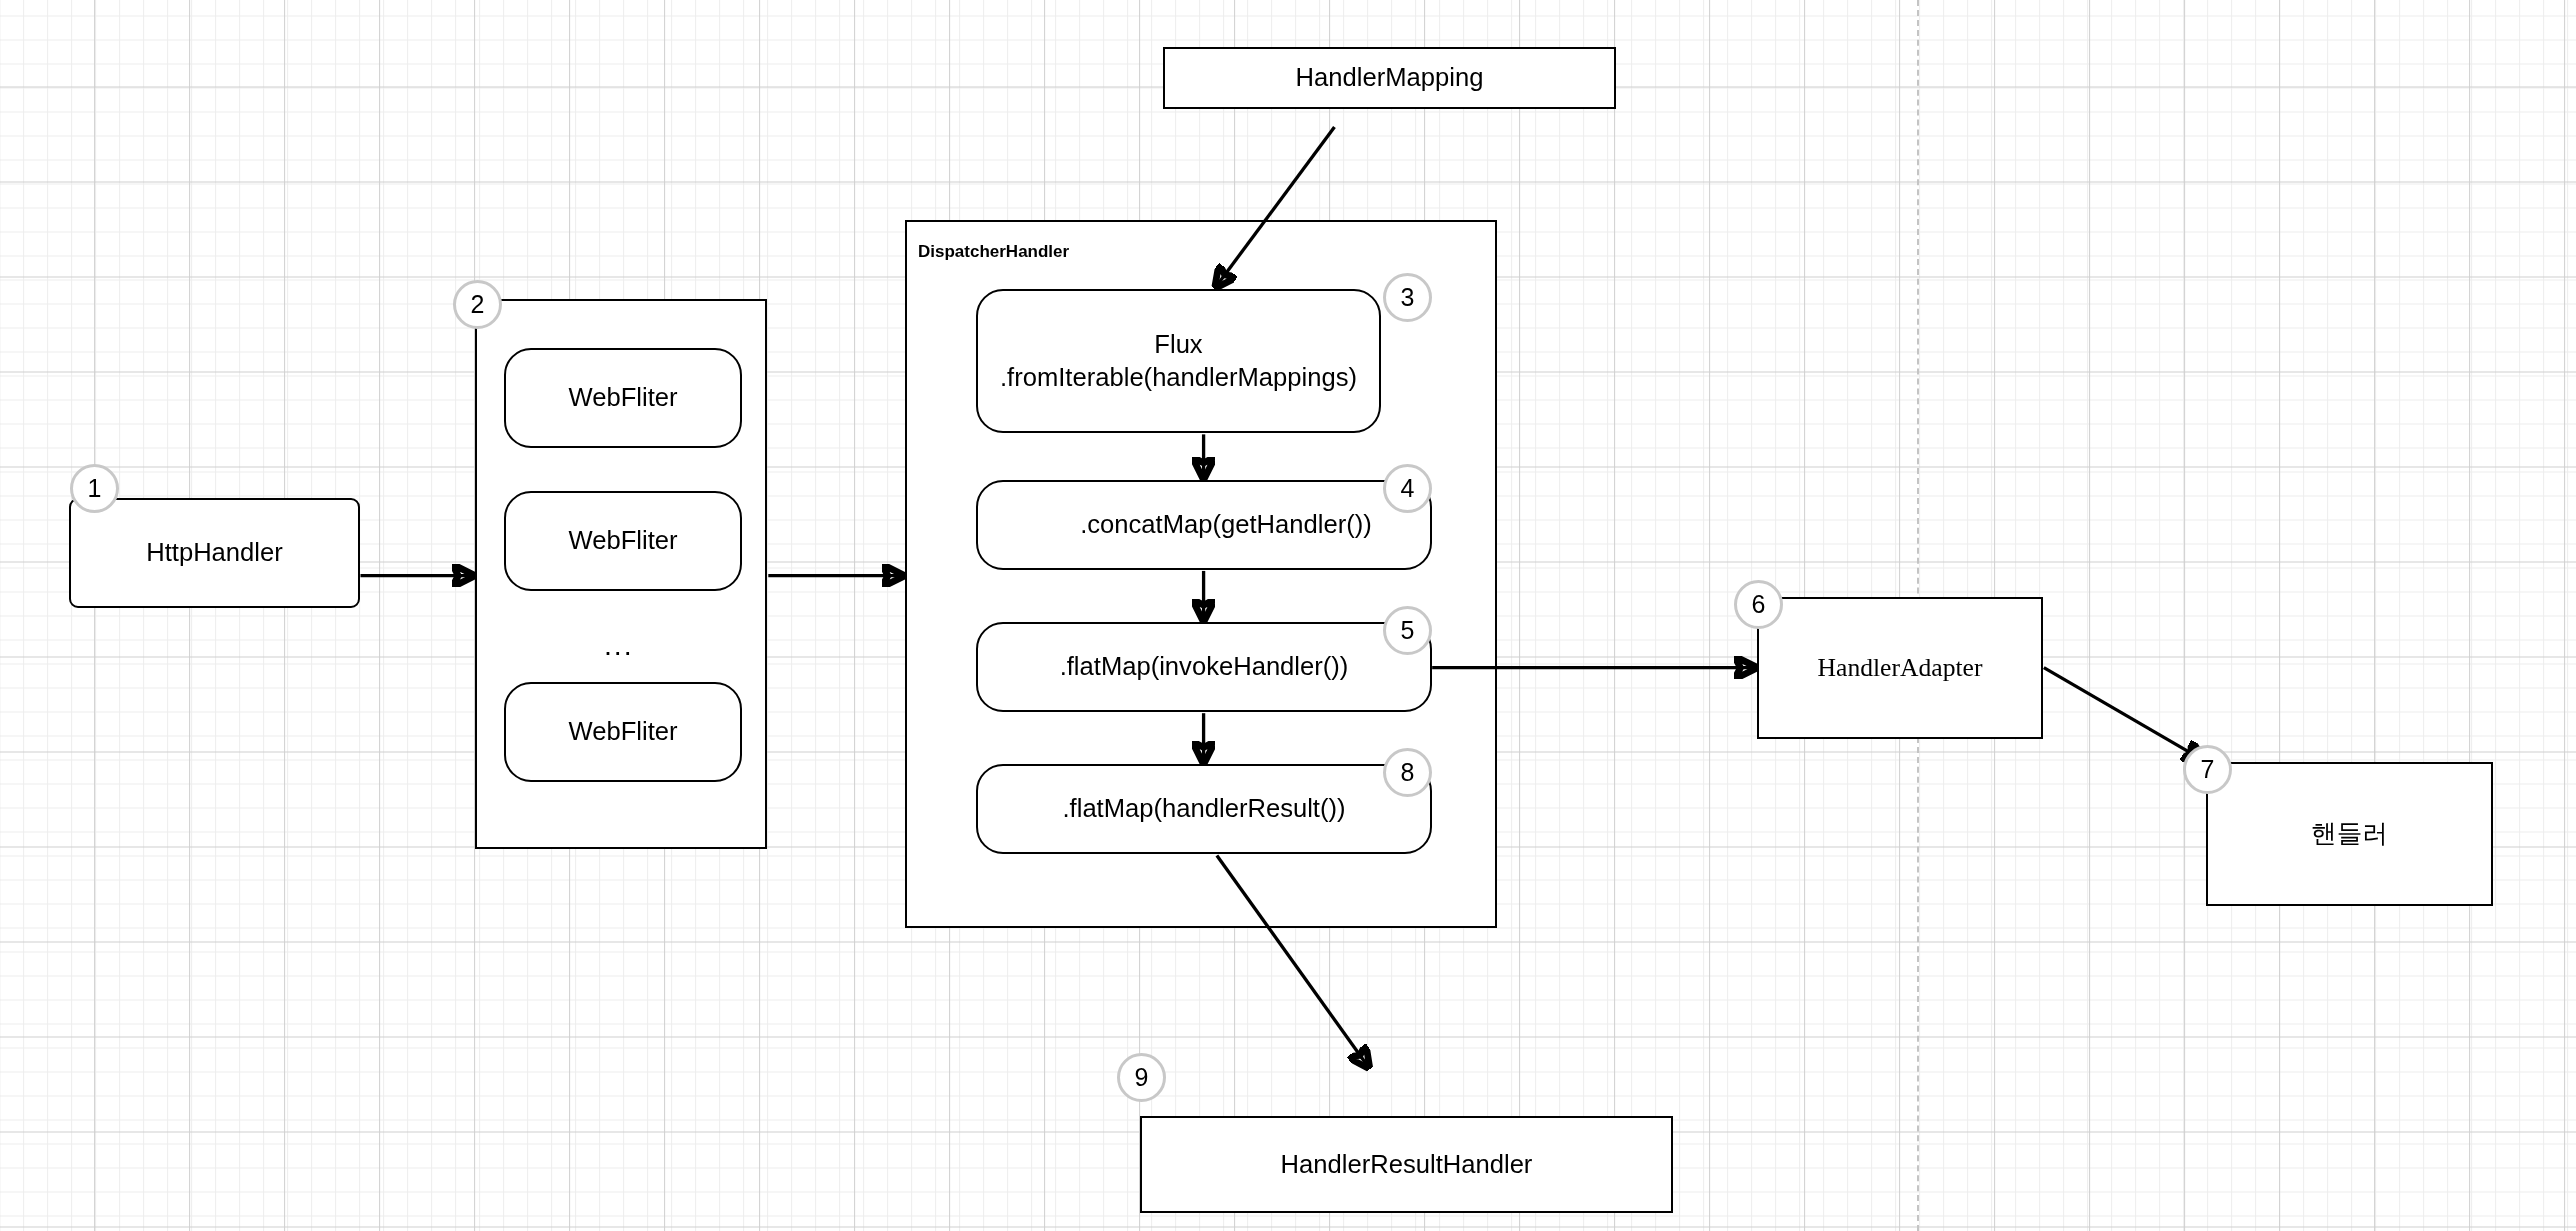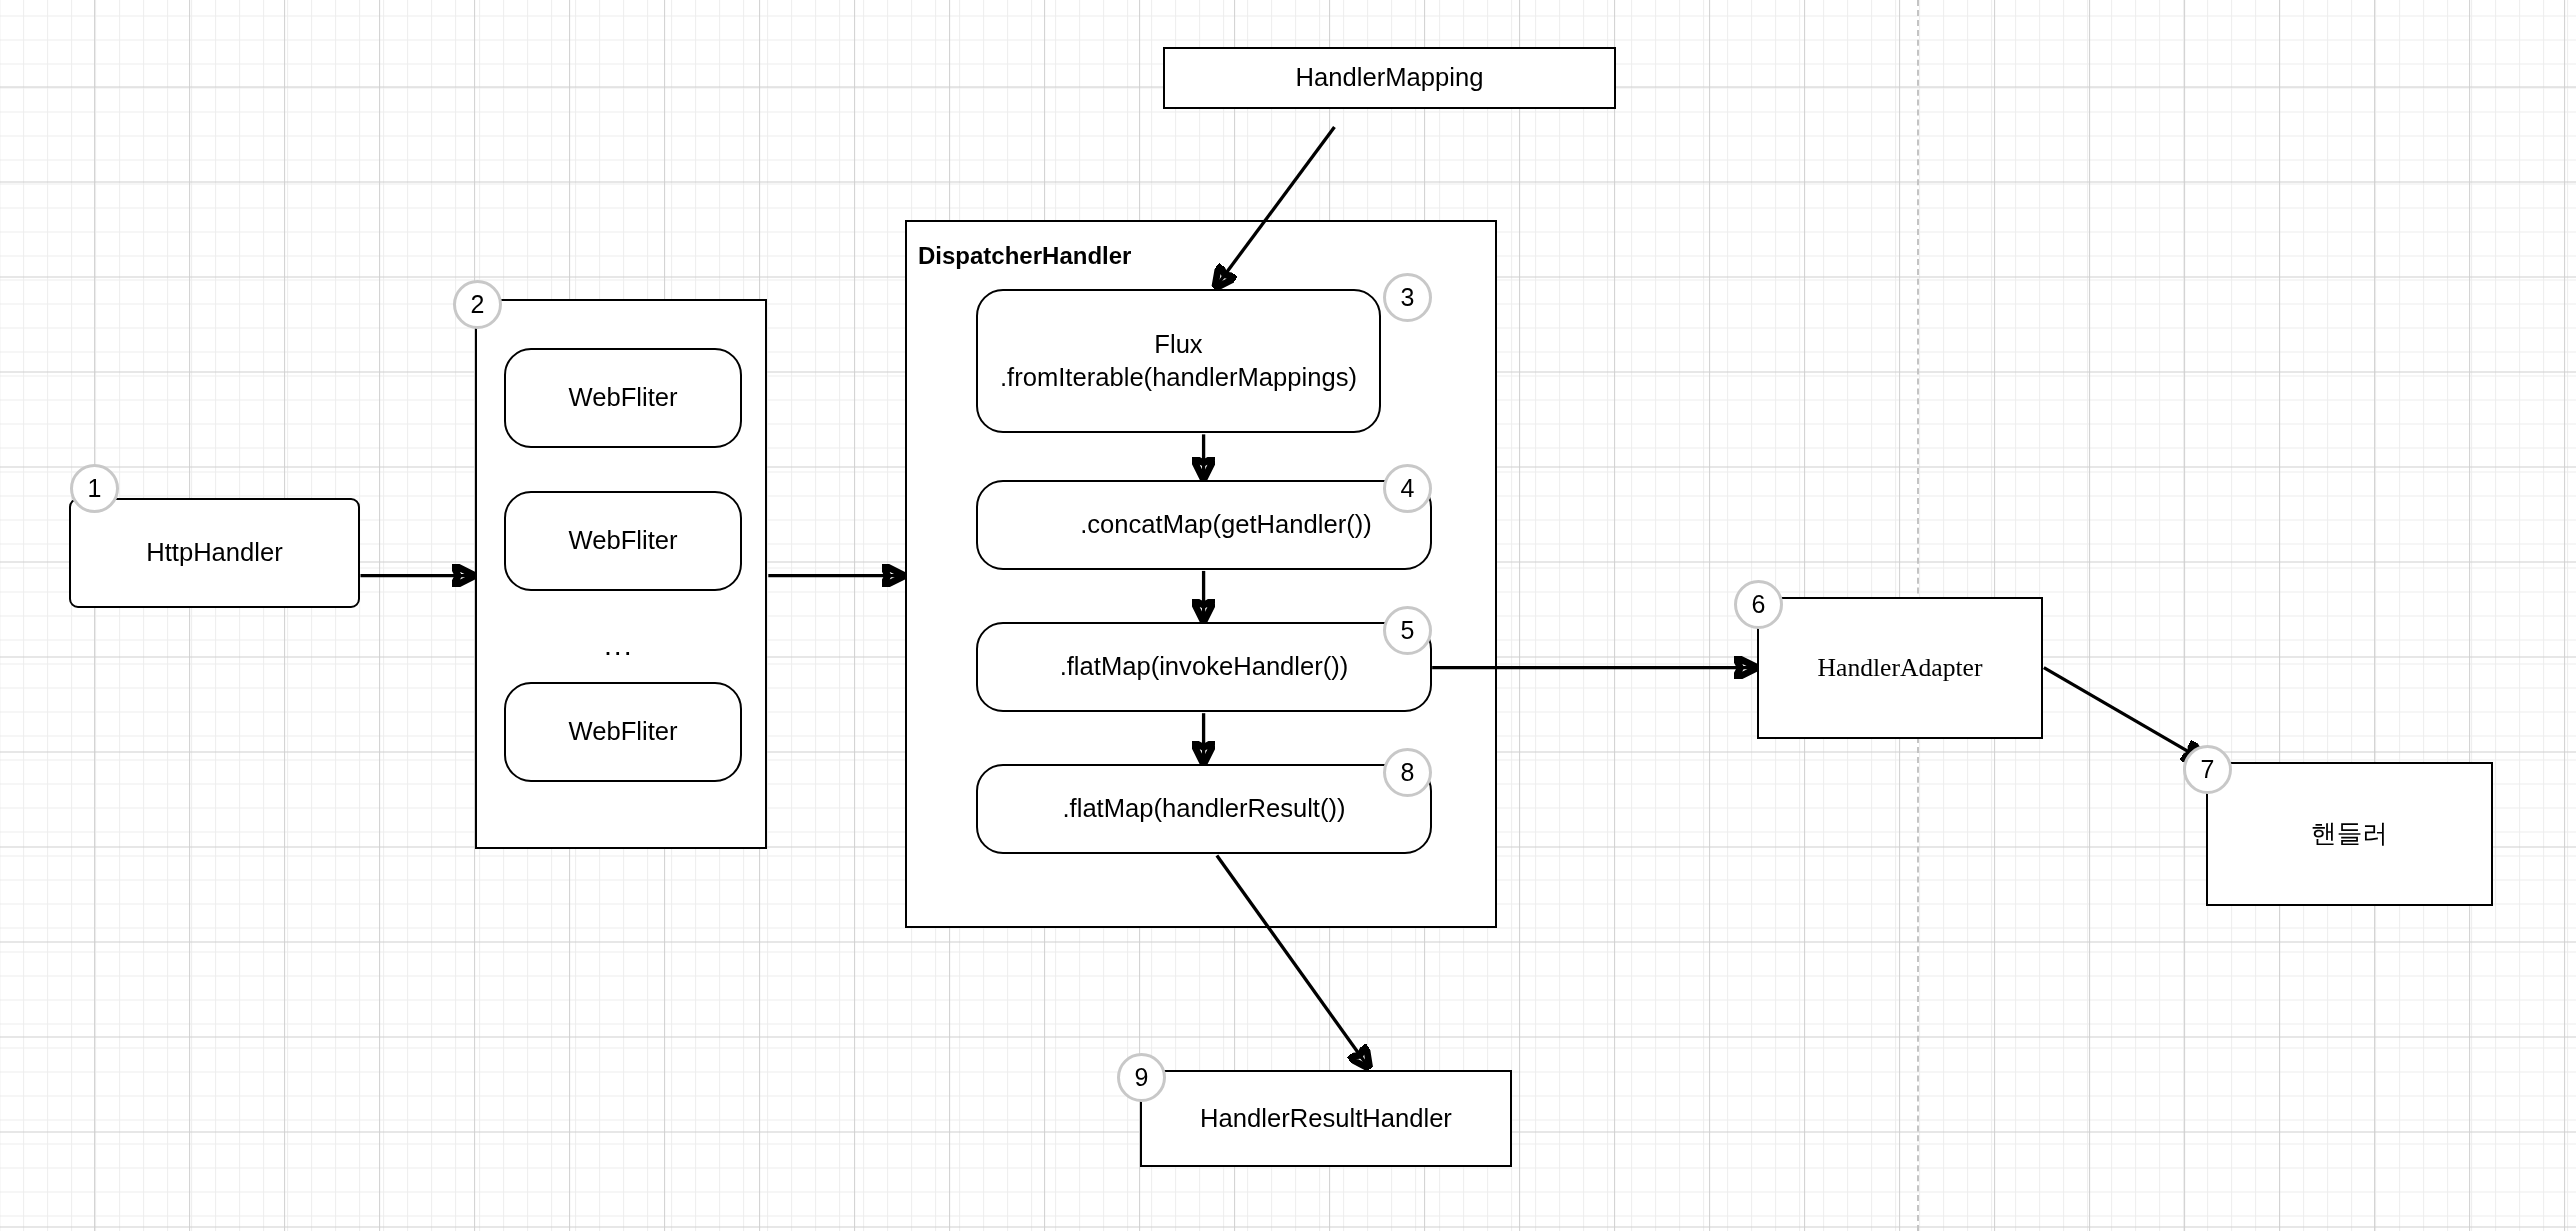--- a/index.html
+++ b/index.html
@@ -61,21 +61,21 @@
   }
   .node.inner {
     border-width: 2.8px;
     z-index: 6;
     border-radius: 27px;
   }
 
   .container-title {
     position: absolute;
     font-weight: bold;
-    font-size: 24px;
+    font-size: 17px;
     color: #000000;
     z-index: 7;
   }
 
   .ellipsis {
     position: absolute;
     font-size: 28.5px;
     color: #000000;
     letter-spacing: 1.9px;
     z-index: 7;
@@ -152,21 +152,21 @@
 
   <div class="node inner" style="left:976px; top:764px; width:456px; height:90px;">.flatMap(handlerResult())</div>
   <div class="badge" style="left:1383px; top:748px;">8</div>
 
   <div class="node" style="left:1757px; top:597px; width:286px; height:142px;font-family:Liberation Serif, serif;">HandlerAdapter</div>
   <div class="badge" style="left:1734px; top:580px;">6</div>
 
   <div class="node" style="left:2206px; top:762px; width:287px; height:144px;">핸들러</div>
   <div class="badge" style="left:2183px; top:745px;">7</div>
 
-  <div class="node" style="left:1140px; top:1070px; width:372px; height:97px;">HandlerResultHandler</div>
+  <div class="node" style="left:1140px; top:1116px; width:533px; height:97px;">HandlerResultHandler</div>
   <div class="badge" style="left:1117px; top:1053px;">9</div>
 
   <svg id="edges" viewBox="0 0 2716 1298" xmlns="http://www.w3.org/2000/svg">
     <defs>
       <marker id="arrow" viewBox="0 0 12 12" refX="10" refY="6" markerWidth="7" markerHeight="7" orient="auto-start-reverse">
         <path d="M 0 0 L 12 6 L 0 12 L 3.2 6 z" fill="#000000" stroke="none"></path>
       </marker>
     </defs>
 
     <line x1="380" y1="607" x2="497" y2="607" marker-end="url(#arrow)"></line>

